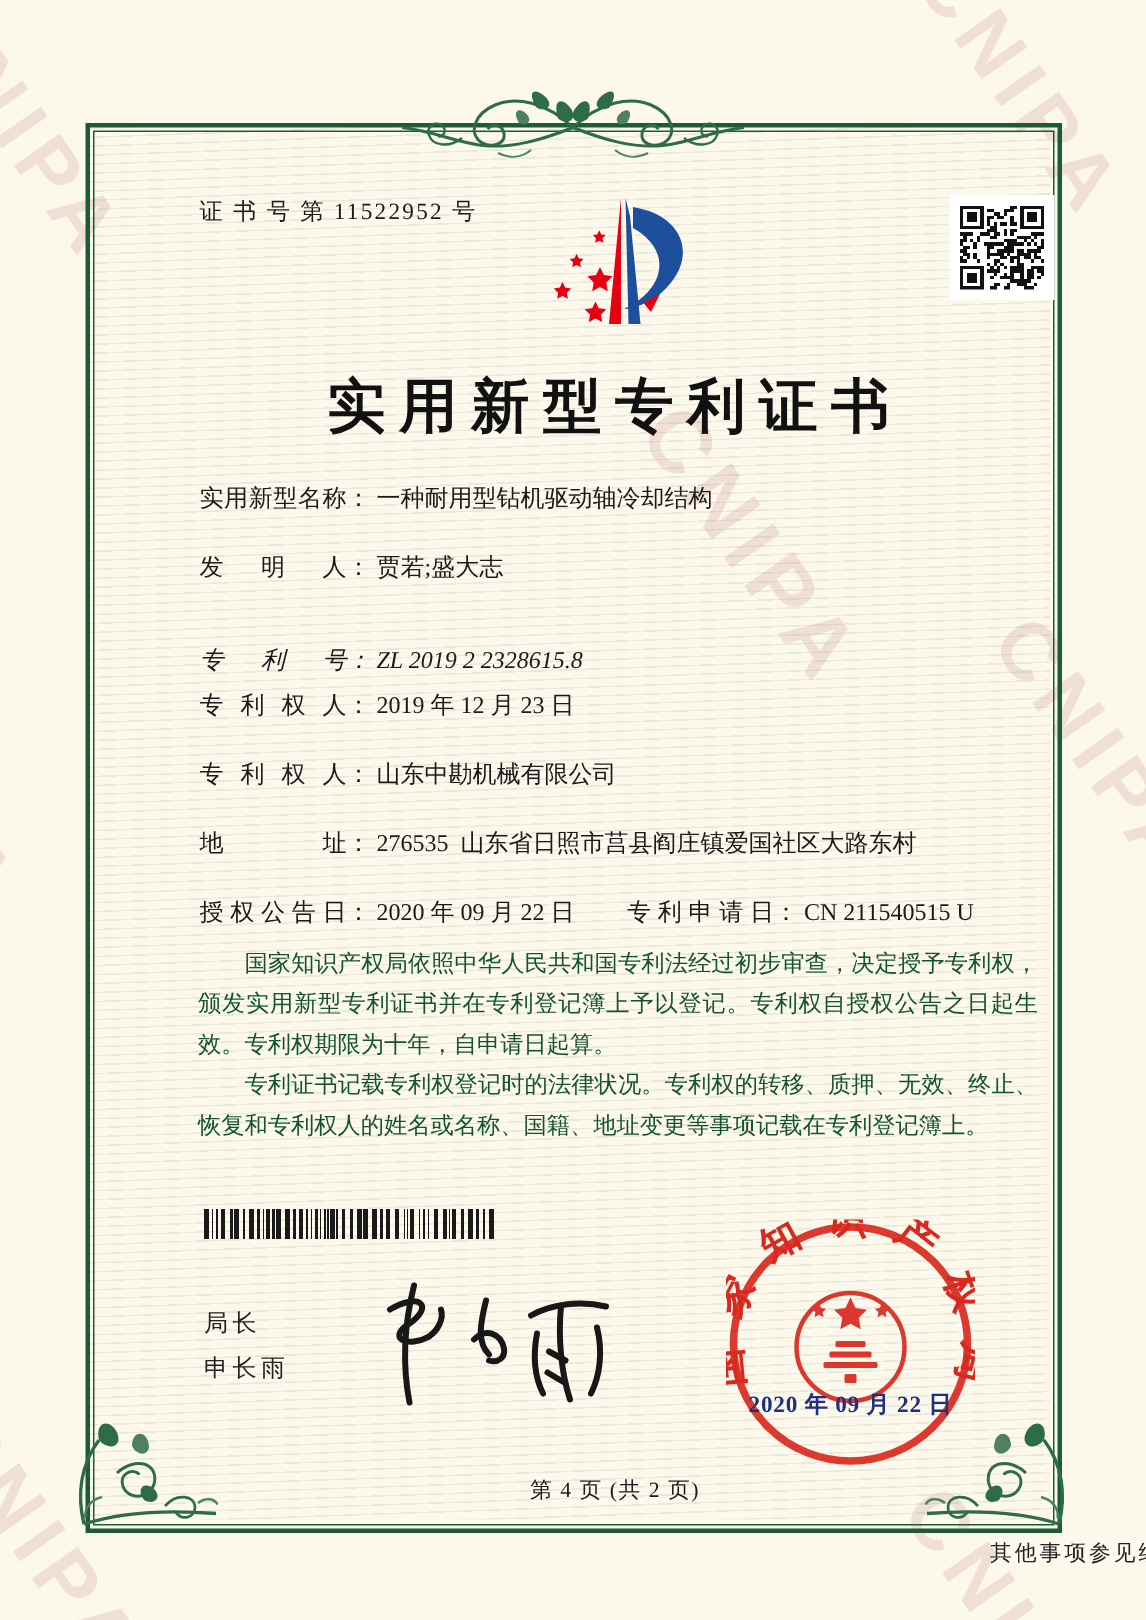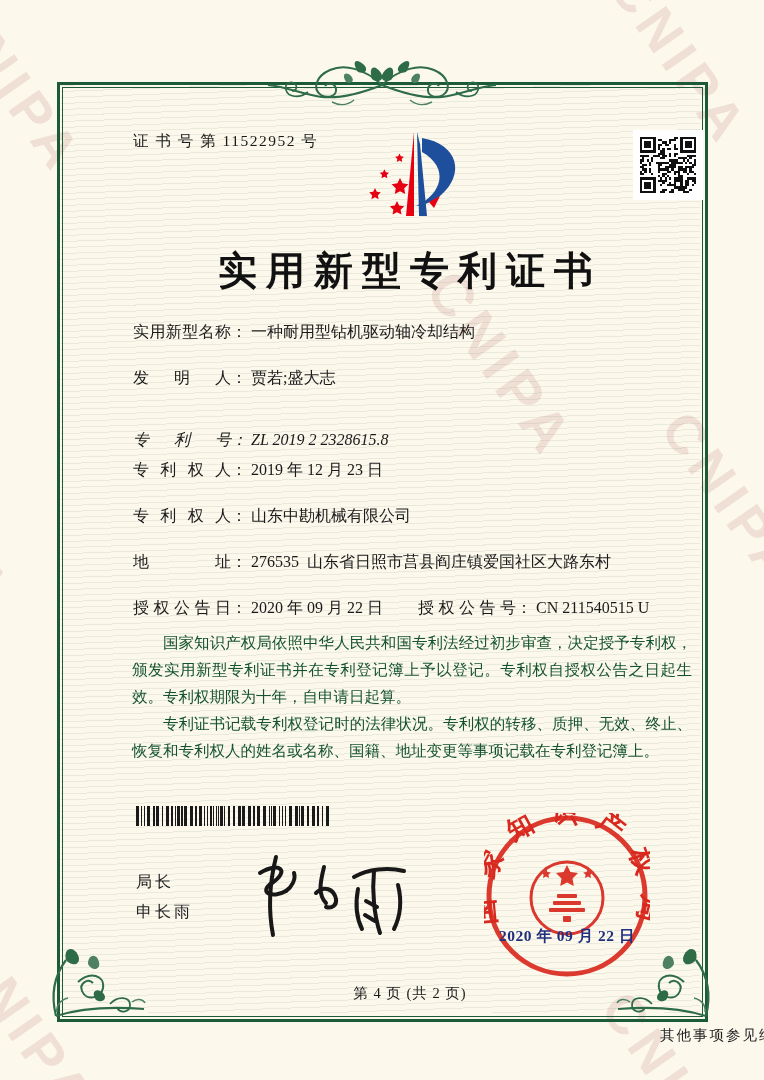--- a/index.html
+++ b/index.html
@@ -371,21 +371,21 @@
     </div>
     <div class="row r5">
       <span class="lbl">专利权人</span><span class="colon">：</span><span class="val">山东中勘机械有限公司</span>
     </div>
     <div class="row r6">
       <span class="lbl">地址</span><span class="colon">：</span><span class="val">276535  山东省日照市莒县阎庄镇爱国社区大路东村</span>
     </div>
     <div class="row r7">
       <span class="lbl">授权公告日</span><span class="colon">：</span><span class="val">2020 年 09 月 22 日</span>
       <span class="pair2">
-        <span class="lbl">授权公告号</span><span class="colon">：</span><span class="val">CN 211540515 U</span>
+        <span class="lbl">专利申请日</span><span class="colon">：</span><span class="val">CN 211540515 U</span>
       </span>
     </div>
 
     <div class="body-text">
       <p>国家知识产权局依照中华人民共和国专利法经过初步审查，决定授予专利权，颁发实用新型专利证书并在专利登记簿上予以登记。专利权自授权公告之日起生效。专利权期限为十年，自申请日起算。</p>
       <p>专利证书记载专利权登记时的法律状况。专利权的转移、质押、无效、终止、恢复和专利权人的姓名或名称、国籍、地址变更等事项记载在专利登记簿上。</p>
     </div>
 
     <svg class="barcode" id="barcode" width="196" height="20" viewBox="0 0 196 20" shape-rendering="crispEdges">
         <rect x="0" y="0" width="3" height="20" fill="#1a1a1a"></rect>

